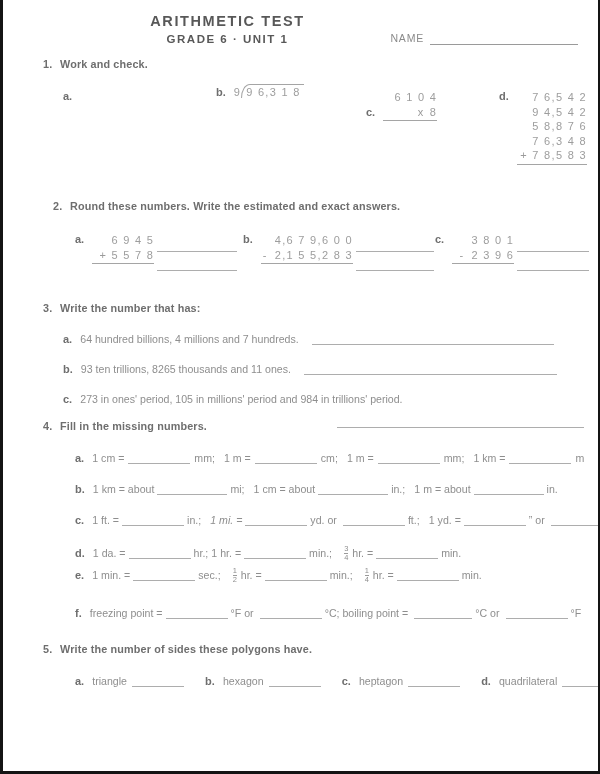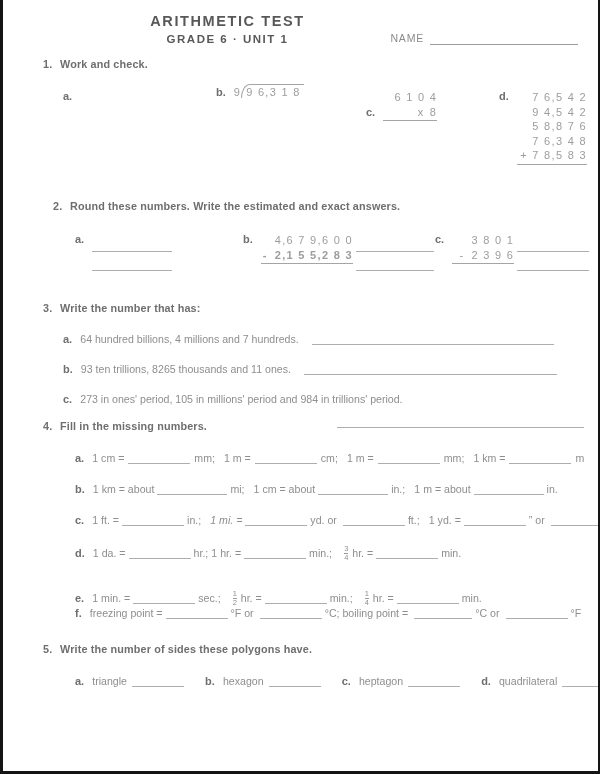--- a/index.html
+++ b/index.html
@@ -198,31 +198,35 @@
     </div>
   </div>
 
   <div class="q" style="height:100px;">
     <div class="q-head" style="position:absolute;left:32px;top:10px;">
       <span class="q-num">2.</span><span>Round these numbers.  Write the estimated and exact answers.</span>
     </div>
 
     <div class="blk" style="left:54px;top:43px;">
       <span class="lbl" style="vertical-align:top;">a.</span>
+      <span class="stack" style="display:inline-block;min-width:62px;">
+        <span class="row num">6 9 4 5</span>
+        <span class="row barrow" style="display:block;"><span class="op">+</span><span class="num">5 5 7 8</span></span>
+      </span>
       <span style="display:inline-block;vertical-align:top;">
         <span class="blank" style="width:80px;display:block;margin-top:8px;"></span>
         <span class="blank" style="width:80px;display:block;margin-top:8px;"></span>
       </span>
     </div>
 
     <div class="blk" style="left:222px;top:43px;">
       <span class="lbl" style="vertical-align:top;">b.</span>
       <span class="stack" style="display:inline-block;min-width:92px;">
         <span class="row num">4,6 7 9,6 0 0</span>
-        <span class="row barrow" style="display:block;font-weight:bold;"><span class="op">-</span><span class="num">2,1 5 5,2 8 3</span></span>
+        <span class="row barrow" style="display:block;"><span class="op">-</span><span class="num">2,1 5 5,2 8 3</span></span>
       </span>
       <span style="display:inline-block;vertical-align:top;">
         <span class="blank" style="width:78px;display:block;margin-top:8px;"></span>
         <span class="blank" style="width:78px;display:block;margin-top:8px;"></span>
       </span>
     </div>
 
     <div class="blk" style="left:414px;top:43px;">
       <span class="lbl" style="vertical-align:top;">c.</span>
       <span class="stack" style="display:inline-block;min-width:62px;">
@@ -291,21 +295,21 @@
       <span class="blank" style="width:62px;margin:0 3px;"></span>
     </div>
 
     <div class="blk" style="left:54px;top:135px;">
       <span class="lbl">d.</span>
       <span class="txt">1 da. =</span><span class="blank" style="width:62px;margin:0 3px;"></span><span class="txt">hr.;</span>
       <span class="txt" style="">1 hr. =</span><span class="blank" style="width:62px;margin:0 3px;"></span><span class="txt">min.;</span>
       <span class="txt" style="margin-left:8px;"><span class="frac"><span class="n">3</span><span class="d">4</span></span> hr. =</span><span class="blank" style="width:62px;margin:0 3px;"></span><span class="txt">min.</span>
     </div>
 
-    <div class="blk" style="left:54px;top:180px;">
+    <div class="blk" style="left:54px;top:157px;">
       <span class="lbl">e.</span>
       <span class="txt">1 min. =</span><span class="blank" style="width:62px;margin:0 3px;"></span><span class="txt">sec.;</span>
       <span class="txt" style="margin-left:8px;"><span class="frac"><span class="n">1</span><span class="d">2</span></span> hr. =</span><span class="blank" style="width:62px;margin:0 3px;"></span><span class="txt">min.;</span>
       <span class="txt" style="margin-left:8px;"><span class="frac"><span class="n">1</span><span class="d">4</span></span> hr. =</span><span class="blank" style="width:62px;margin:0 3px;"></span><span class="txt">min.</span>
     </div>
 
     <div class="blk" style="left:54px;top:197px;">
       <span class="lbl">f.</span>
       <span class="txt">freezing point =</span><span class="blank" style="width:62px;margin:0 3px;"></span><span class="txt">°F or</span>
       <span class="blank" style="width:62px;margin:0 3px;"></span><span class="txt">°C; boiling point =</span>

